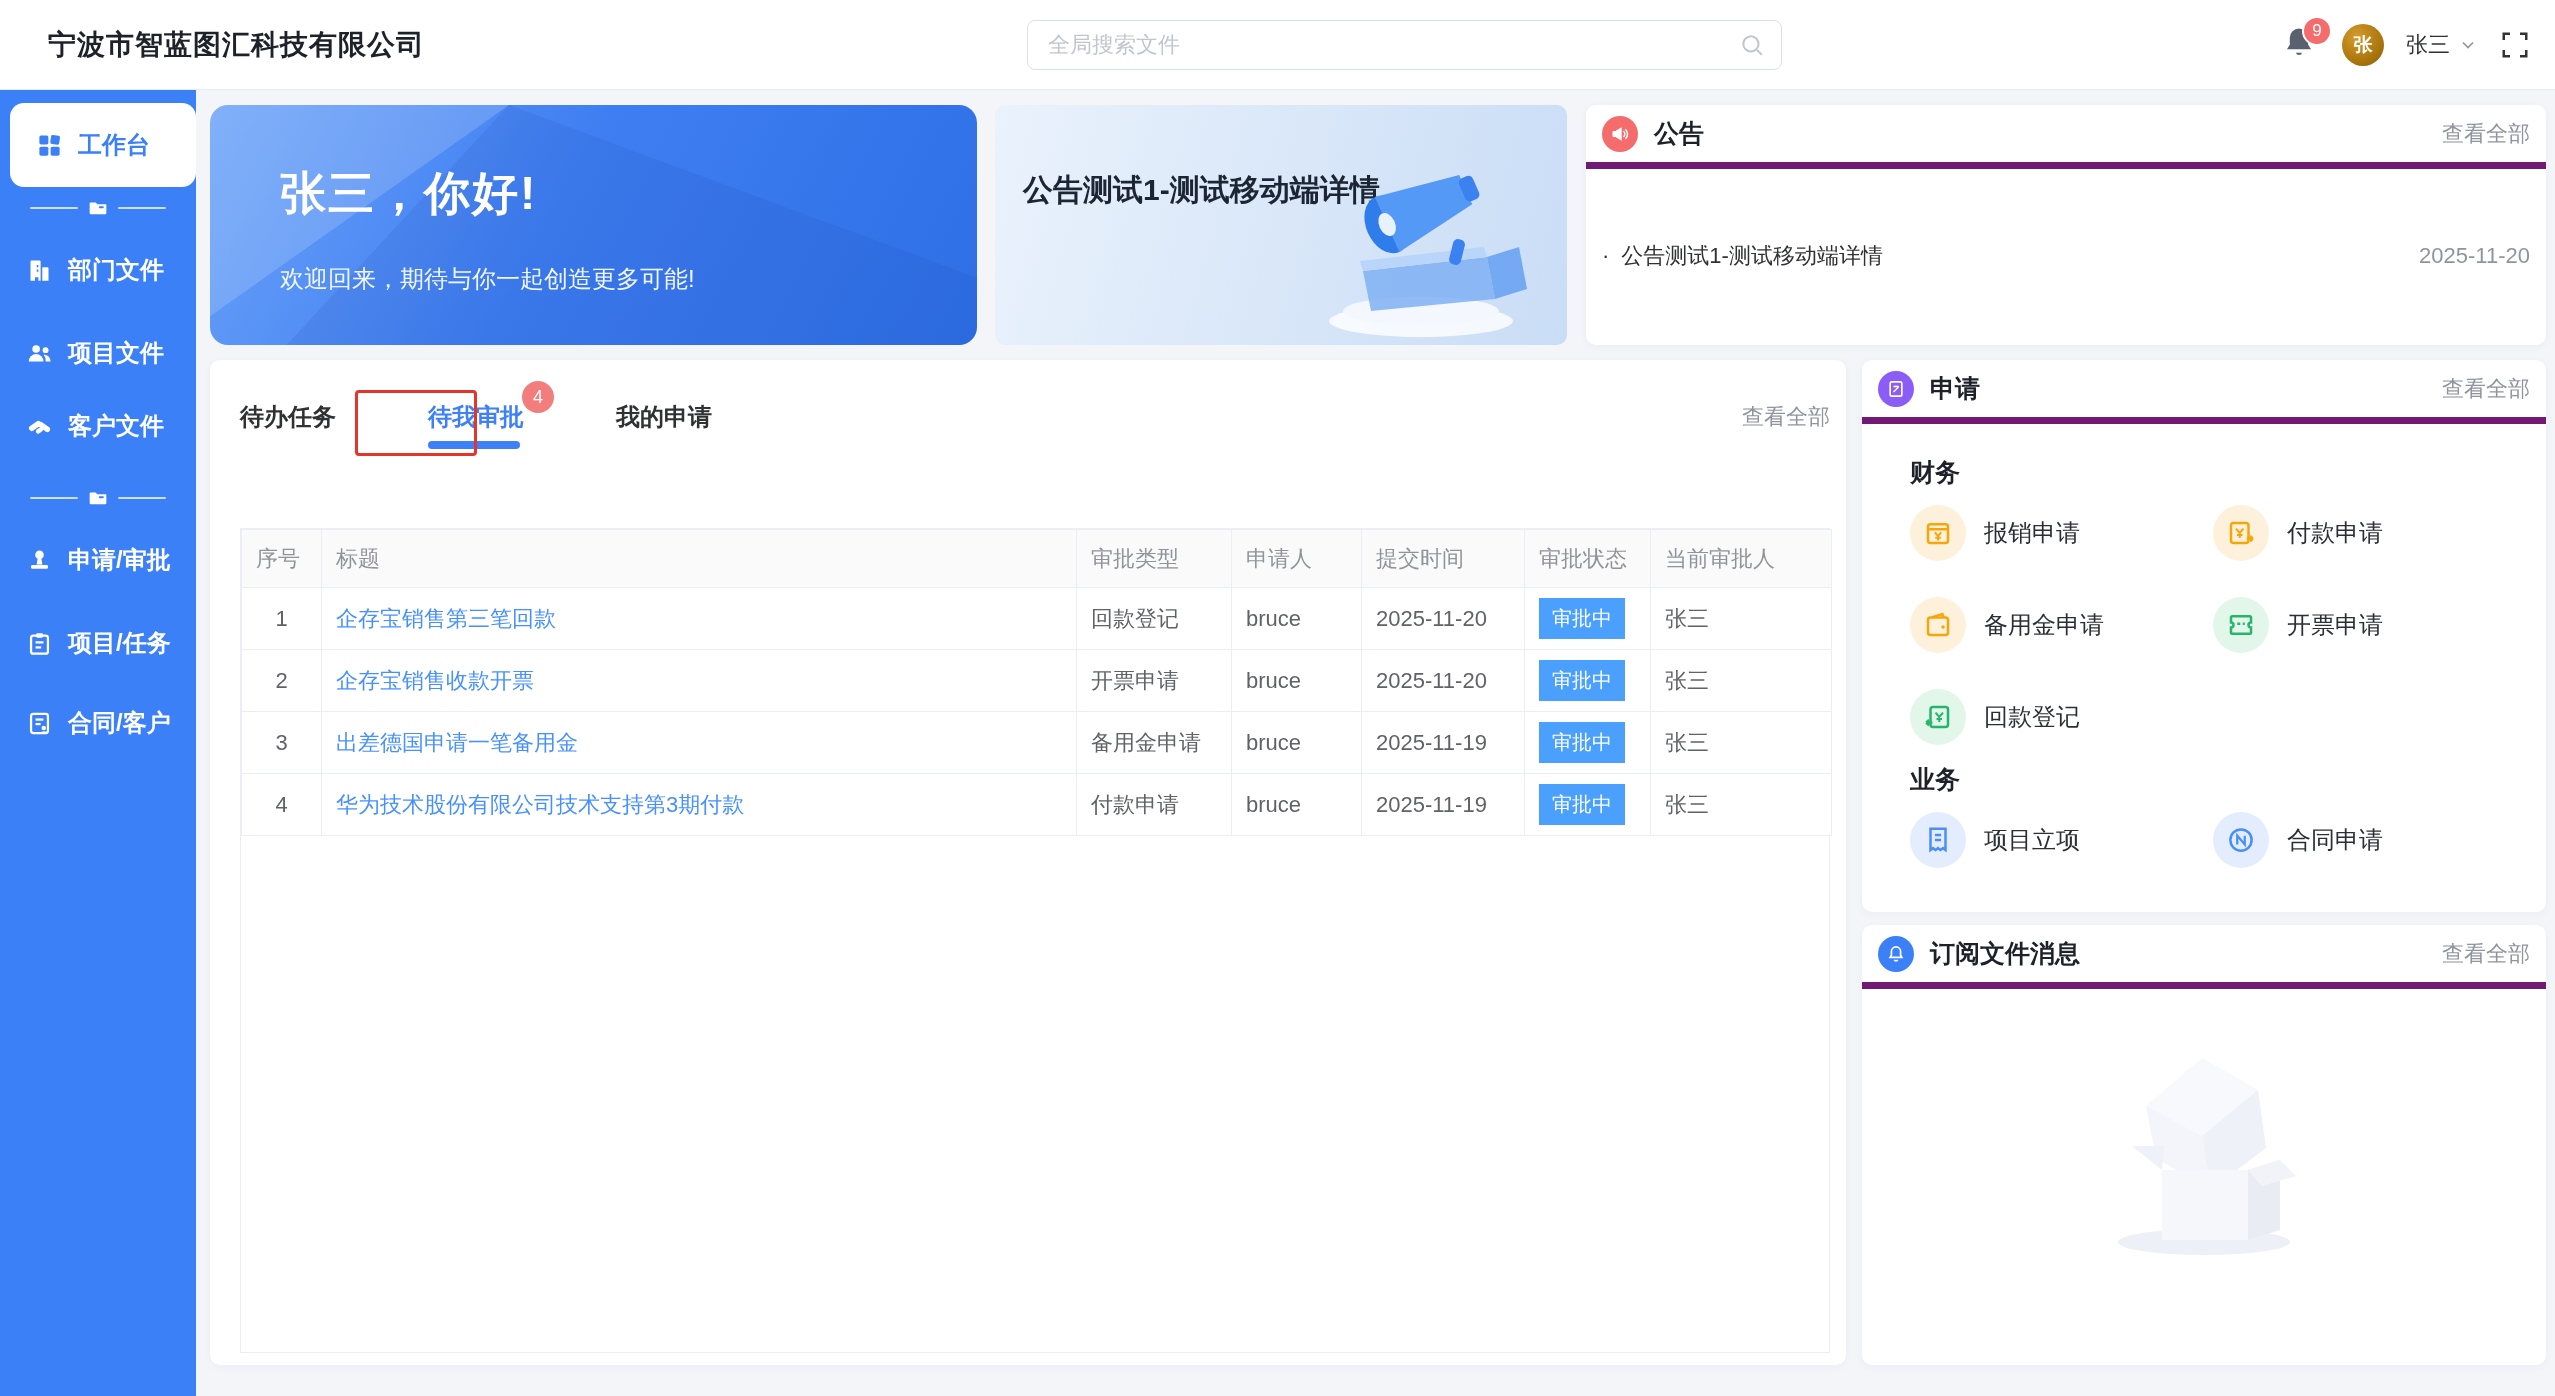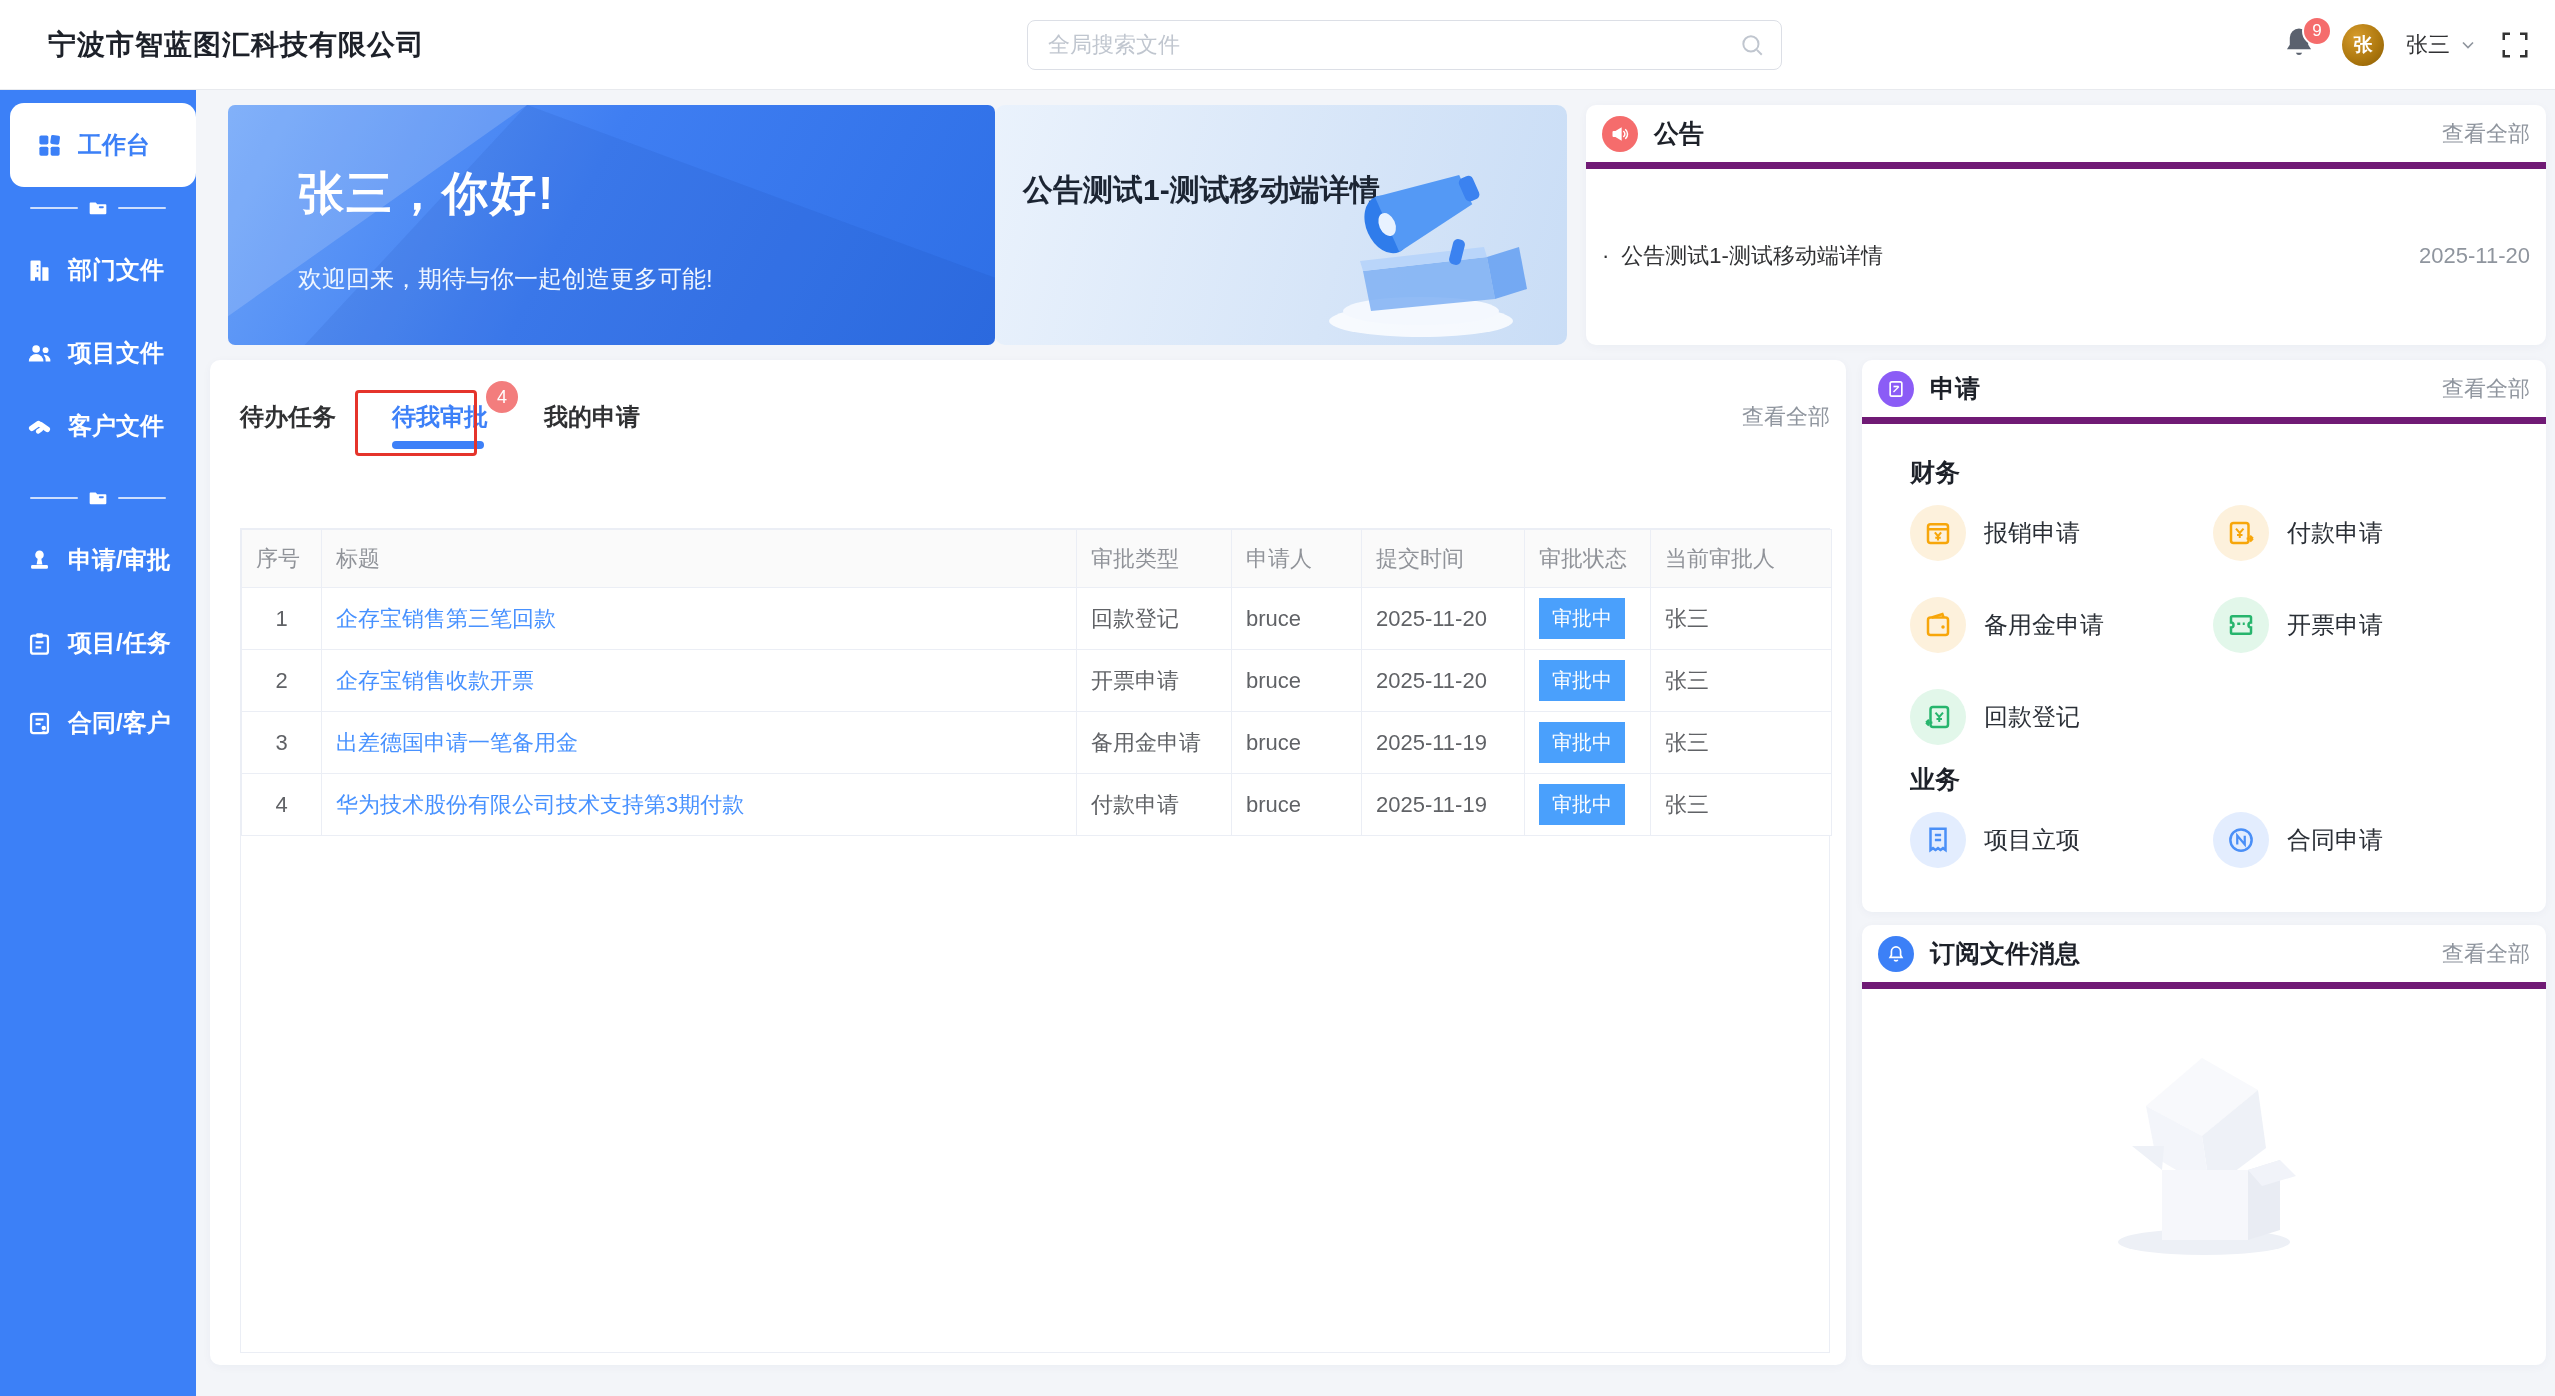--- a/index.html
+++ b/index.html
@@ -28,40 +28,40 @@
   .side-divider .line { height:2px; background:rgba(255,255,255,.75); border-radius:1px; flex:0 0 48px; }
 
   
   .card { position:absolute; background:#fff; border-radius:10px; box-shadow:0 2px 10px rgba(30,50,90,.04); }
   .card-head { height:64px; display:flex; align-items:center; padding:0 16px; border-bottom:7px solid #701a75; }
   .head-icon { width:36px; height:36px; border-radius:50%; display:flex; align-items:center; justify-content:center; margin-right:16px; }
   .card-title { font-size:25px; font-weight:bold; color:#1d2129; }
   .view-all { margin-left:auto; font-size:22px; color:#8f959e; cursor:pointer; }
 
   
-  .welcome { position:absolute; left:228px; top:105px; width:767px; height:240px; border-radius:7px; overflow:hidden; background:linear-gradient(118deg,#6aa2f8 0%,#3f7ef2 45%,#2e6fe6 100%); }
+  .welcome { position:absolute; left:210px; top:105px; width:767px; height:240px; border-radius:18px; overflow:hidden; background:linear-gradient(118deg,#6aa2f8 0%,#3f7ef2 45%,#2e6fe6 100%); }
   .welcome .tri1 { position:absolute; inset:0; background:rgba(255,255,255,.16); clip-path:polygon(0 0,39% 0,0 88%); }
   .welcome .tri2 { position:absolute; inset:0; background:rgba(20,60,160,.10); clip-path:polygon(39% 0,100% 72%,100% 100%,10% 100%); }
   .welcome-title { position:absolute; left:70px; top:58px; font-size:46px; font-weight:bold; color:#fff; letter-spacing:2px; }
   .welcome-sub { position:absolute; left:70px; top:158px; font-size:24px; color:#f0f6ff; }
 
   
   .announce { position:absolute; left:995px; top:105px; width:572px; height:240px; border-radius:10px; overflow:hidden; background:linear-gradient(105deg,#eaf2fc 0%,#d6e5f8 60%,#c9ddf6 100%); cursor:pointer; }
   .announce-title { position:absolute; left:28px; top:58px; width:390px; font-size:30px; line-height:53px; font-weight:bold; color:#1c2533; }
   .announce-art { position:absolute; right:6px; bottom:2px; }
 
   
   .notice { left:1586px; top:105px; width:960px; height:240px; }
   .notice-item { height:174px; display:flex; align-items:center; padding:0 16px; cursor:pointer; }
   .notice-text { font-size:22px; color:#303133; display:flex; gap:12px; align-items:center; }
   .notice-date { margin-left:auto; font-size:22px; color:#8f959e; }
 
   
   .todo { left:210px; top:360px; width:1636px; height:1005px; }
-  .tabs-row { position:relative; height:70px; margin-top:22px; display:flex; align-items:center; padding:0 16px 0 30px; }
+  .tabs-row { position:relative; height:70px; margin-top:22px; display:flex; align-items:center; padding:0 16px 0 30px;gap:36px; }
   .tab { position:relative; font-size:24px; font-weight:bold; color:#303133; cursor:pointer; margin-right:56px; }
   .tab.active { color:#3d80f8; }
   .tab .tab-underline { position:absolute; left:0; bottom:-16px; width:92px; height:8px; border-radius:4px; background:#3d80f8; }
   .tab-badge { position:absolute; top:-20px; right:-30px; min-width:32px; height:32px; border-radius:16px; background:#f37d7d; color:#fff; font-size:18px; font-weight:normal; display:flex; align-items:center; justify-content:center; }
   .annotation-box { position:absolute; left:145px; top:8px; width:122px; height:66px; border:3px solid #e5342b; border-radius:4px; pointer-events:none; }
   .table-wrap { position:absolute; left:30px; top:168px; width:1590px; height:825px; border:1px solid #ebeef5; background:#fff; }
   table.todo-table { width:100%; border-collapse:collapse; table-layout:fixed; }
   .todo-table th { background:#fafafa; color:#909399; font-size:22px; font-weight:normal; text-align:left; height:58px; padding:0 14px; border:1px solid #ebeef5; }
   .todo-table td { height:62px; font-size:22px; color:#606266; padding:0 14px; border:1px solid #ebeef5; background:#fff; }
   .todo-table th.c-idx { }

